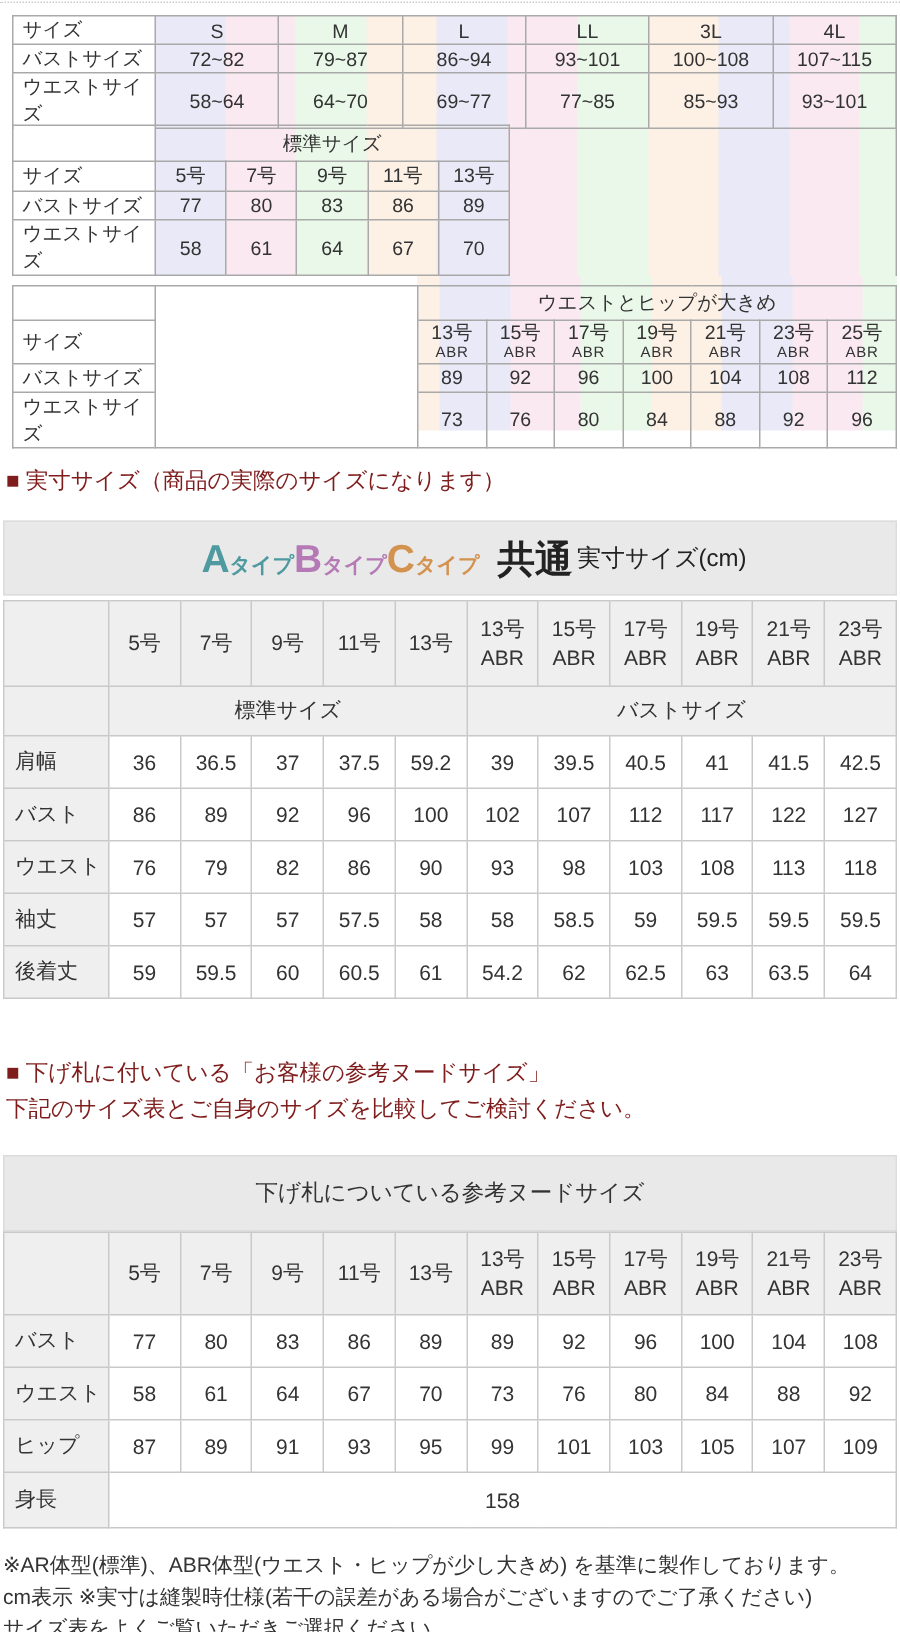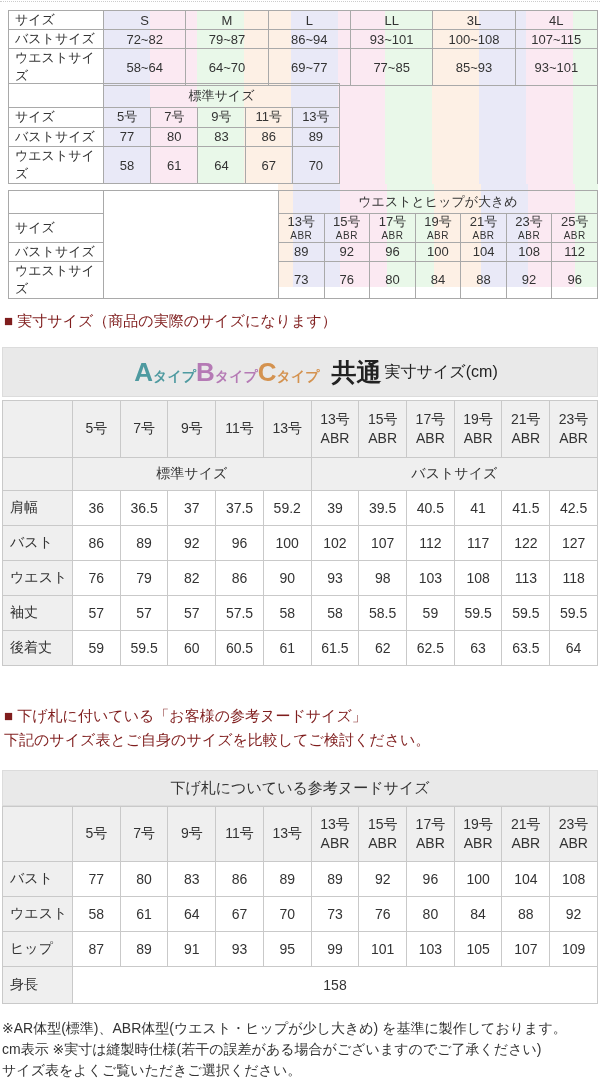--- a/index.html
+++ b/index.html
@@ -41,21 +41,21 @@
   
   .banner {
     margin-left: 2px; width: 596px; background: #e9e9e9; border: 1px solid #dcdcdc;
     display: flex; align-items: center; justify-content: center;
   }
   .banner-types { margin-top: 14px; height: 50px; padding-left: 32px; }
   .type-big { font-size: 26px; font-weight: bold; line-height: 1; }
   .type-small { font-size: 14px; font-weight: bold; }
   .kyotsu { font-size: 25px; font-weight: bold; color: #222; margin-left: 12px; }
   .jissun { font-size: 16px; color: #222; margin-left: 3px; }
-  .banner-nude { margin-top: 18px; height: 36px; font-size: 15px; color: #333; }
+  .banner-nude { margin-top: 18px; height: 51px; font-size: 15px; color: #333; }
 
   
   .mtbl { position: static; margin-left: 2px; width: 596px; }
   .mtbl td { border: 1px solid #c9c9c9; text-align: center; vertical-align: middle; font-size: 14px; color: #333; background: #fff; }
   .mtbl td.lblh, .mtbl td.gh, .mtbl td.h, .mtbl td.lbl2 { background: #efefef; }
   .mtbl td.lbl2 { text-align: left; padding-left: 7px; }
   .mtbl tr.hdr { height: 57px; }
   .mtbl tr.grow { height: 33px; }
   .mtbl tr.drow { height: 35px; }
   .mtbl tr.hrow { height: 37px; padding-left: 35px; }
@@ -350,21 +350,21 @@
           <td class="d">59.5</td>
           <td class="d">59.5</td>
         </tr>
         <tr class="drow">
           <td class="lbl2">後着丈</td>
           <td class="d">59</td>
           <td class="d">59.5</td>
           <td class="d">60</td>
           <td class="d">60.5</td>
           <td class="d">61</td>
-          <td class="d">61.5</td>
+          <td class="d">54.2</td>
           <td class="d">62</td>
           <td class="d">62.5</td>
           <td class="d">63</td>
           <td class="d">63.5</td>
           <td class="d">64</td>
         </tr>
       </tbody>
   </table>
 
   <div class="heading heading2">

